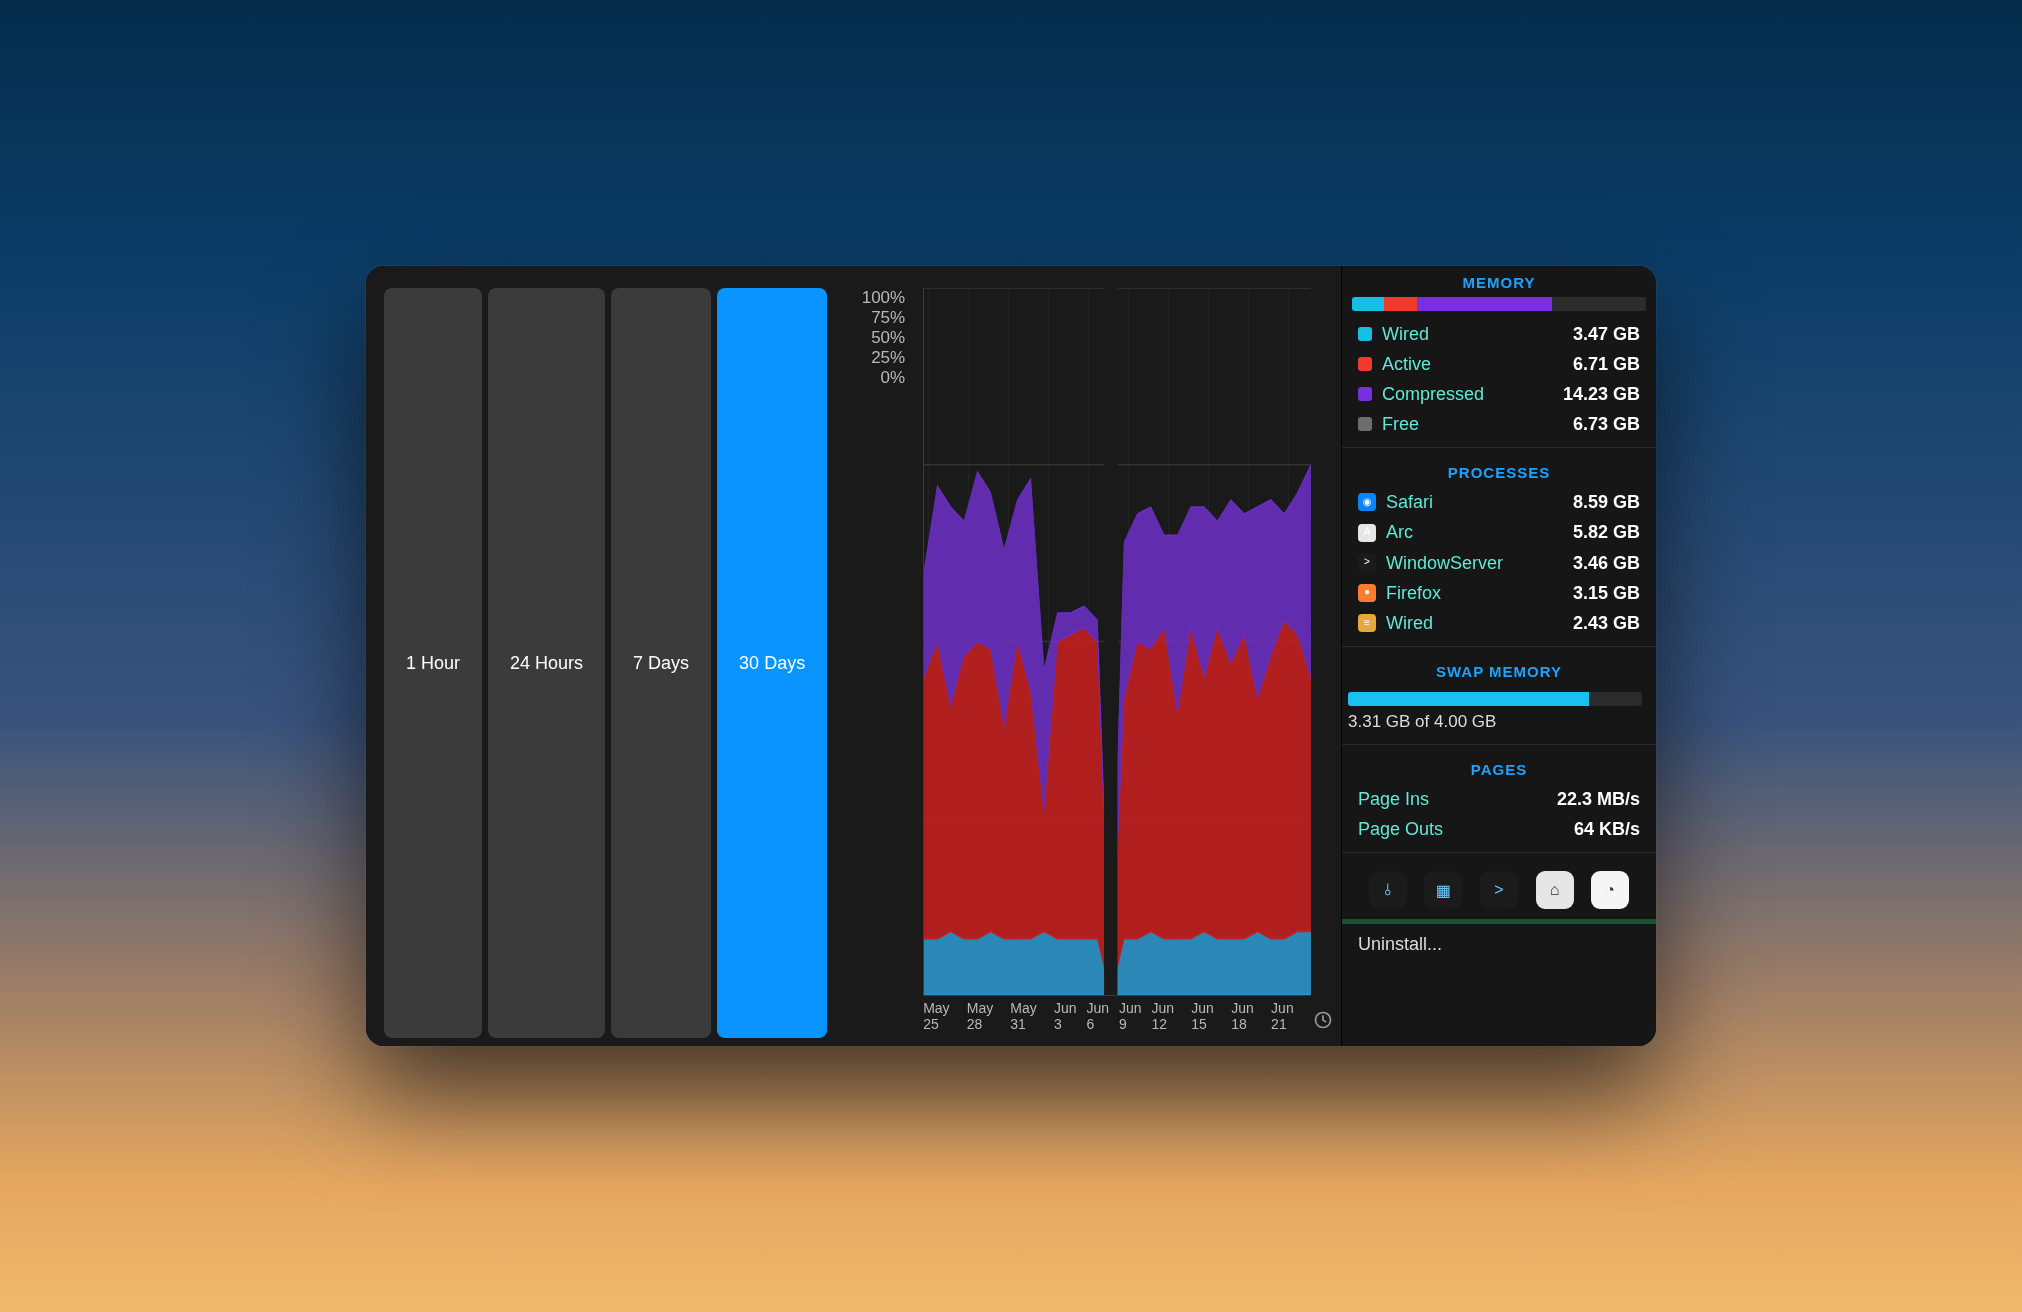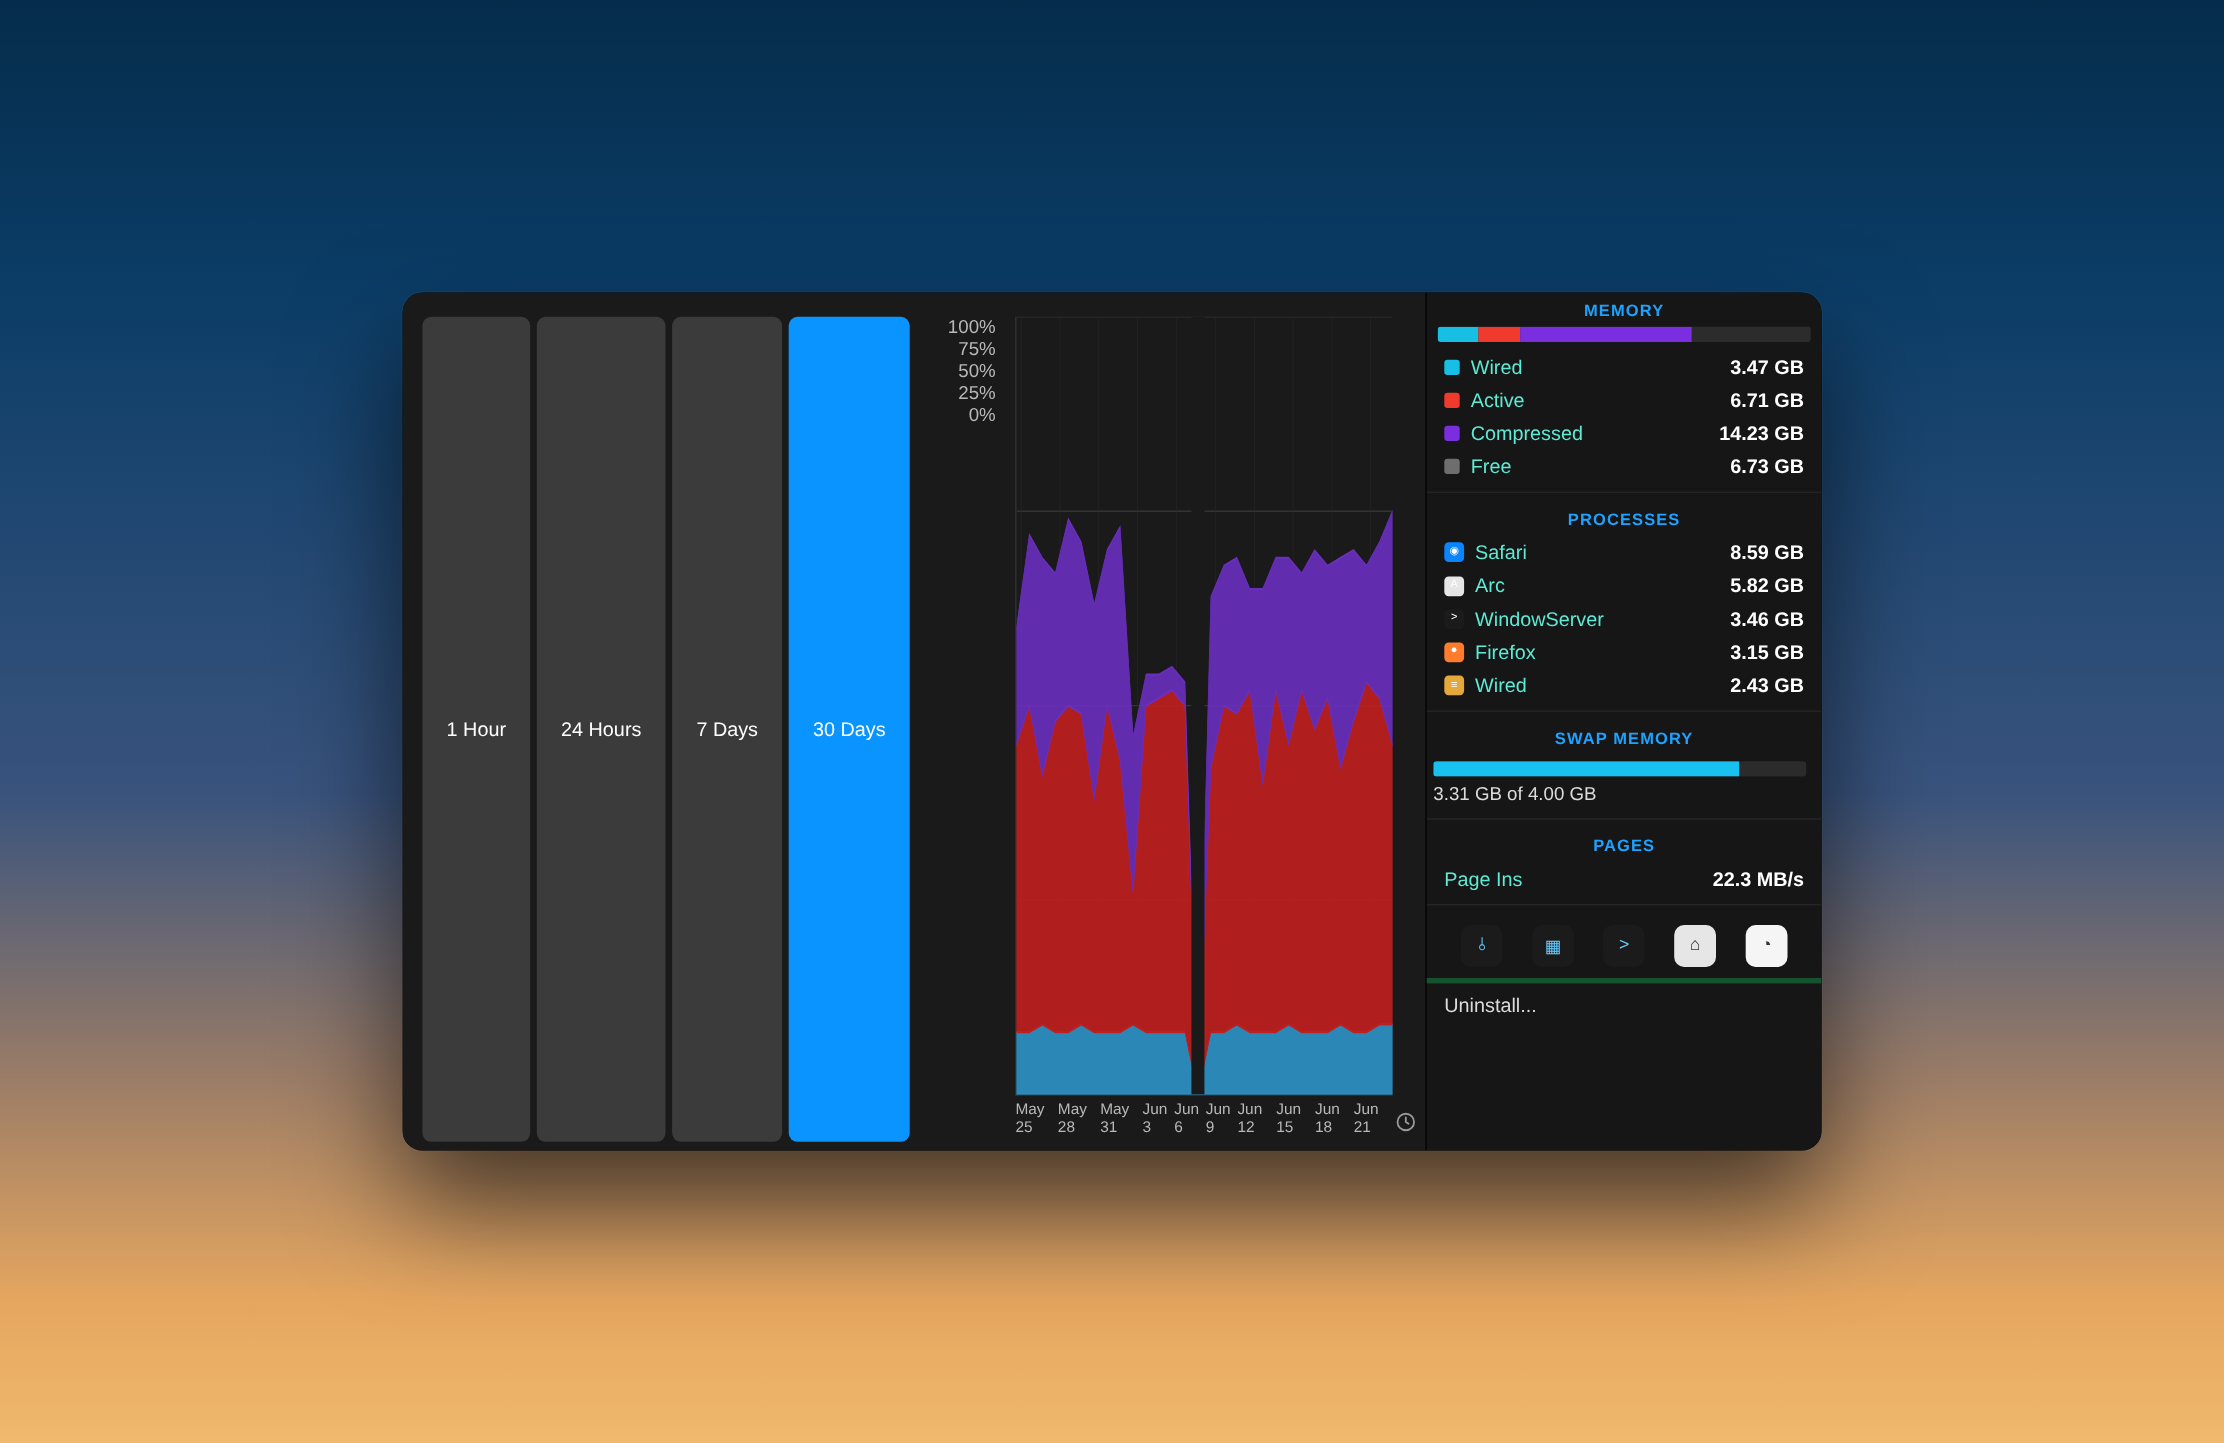--- a/index.html
+++ b/index.html
@@ -87,21 +87,21 @@
   }
   .clock-icon {
     position: absolute;
     right: 8px;
     bottom: 16px;
     width: 20px;
     height: 20px;
     color: #999;
   }
   .sidebar {
-    width: 360px;
+    width: 315px;
     background: #161616;
     border-left: 1px solid #000;
     display: flex;
     flex-direction: column;
     color: #e6e6e6;
     font-size: 18px;
   }
   .panel-title {
     text-align: center;
     color: #1fa2ff;
@@ -312,20 +312,24 @@
       <div class="swap-text">3.31 GB of 4.00 GB</div>
     </div>
     <div class="divider"></div>
 
     <div class="panel-title">PAGES</div>
     <div id="pages">
         <div class="page-row">
           <span class="page-label">Page Ins</span>
           <span class="page-value">22.3 MB/s</span>
         </div>
+        <div class="page-row">
+          <span class="page-label">Page Outs</span>
+          <span class="page-value">64 KB/s</span>
+        </div>
       </div>
     <div class="divider"></div>
 
     <div class="dock" id="dock">
         <div class="dock-item" style="background: rgb(27, 27, 27); color: rgb(102, 204, 255);">⫰</div>
         <div class="dock-item" style="background: rgb(27, 27, 27); color: rgb(102, 204, 255);">▦</div>
         <div class="dock-item" style="background: rgb(27, 27, 27); color: rgb(102, 204, 255);">&gt;</div>
         <div class="dock-item" style="background: rgb(230, 230, 230); color: rgb(51, 51, 51);">⌂</div>
         <div class="dock-item" style="background: rgb(245, 245, 245); color: rgb(51, 51, 51);">◔</div>
       </div>

